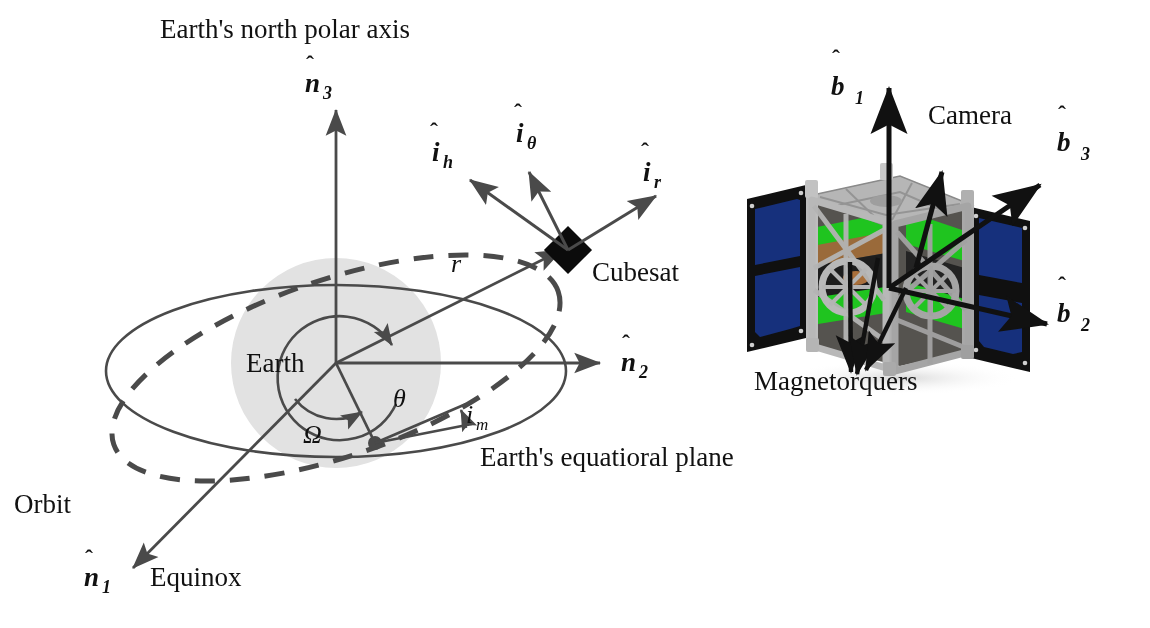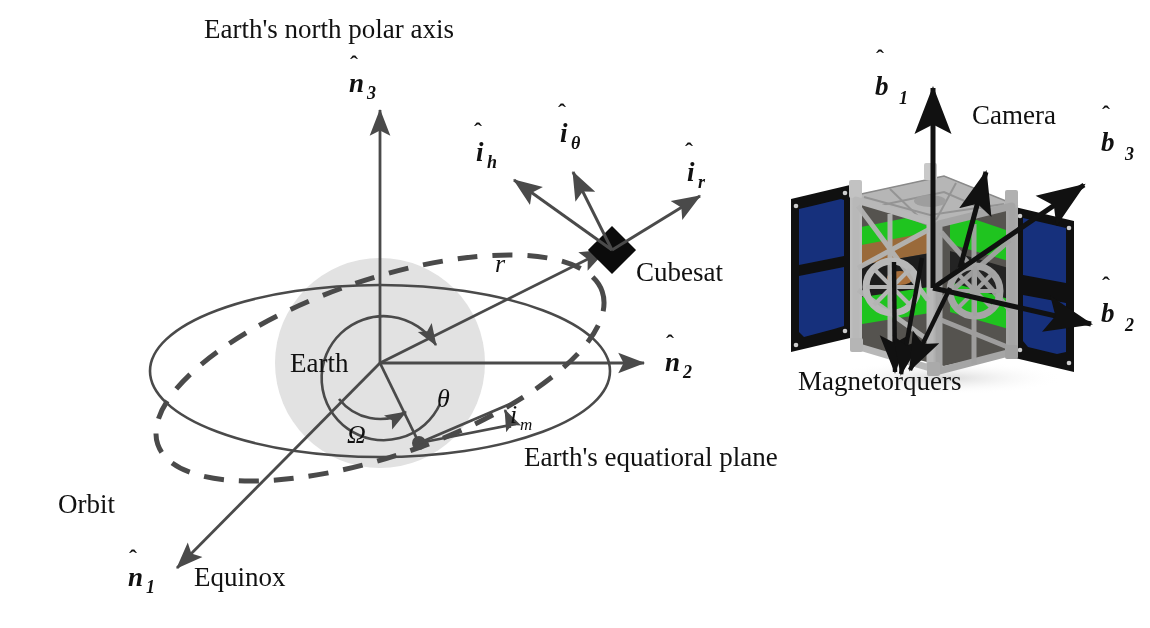--- a/index.html
+++ b/index.html
@@ -13,21 +13,20 @@
     height: 628px;
     position: relative;
     overflow: hidden;
     font-family: "Liberation Serif", "DejaVu Serif", serif;
   }
   #figure-root {
     position: absolute;
     left: 0; top: 0;
     width: 1078px;
     height: 628px;
-    margin-left: 44px;
   }
   svg.fig {
     position: absolute;
     left: 0; top: 0;
     width: 1150px;
     height: 628px;
     display: block;
   }
   
   .lbl {

